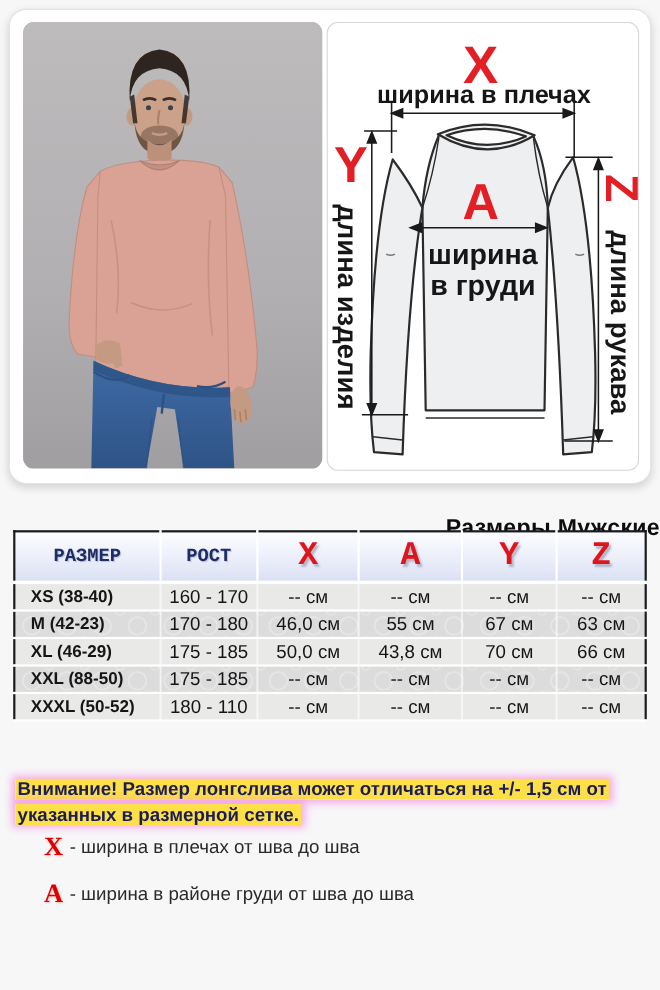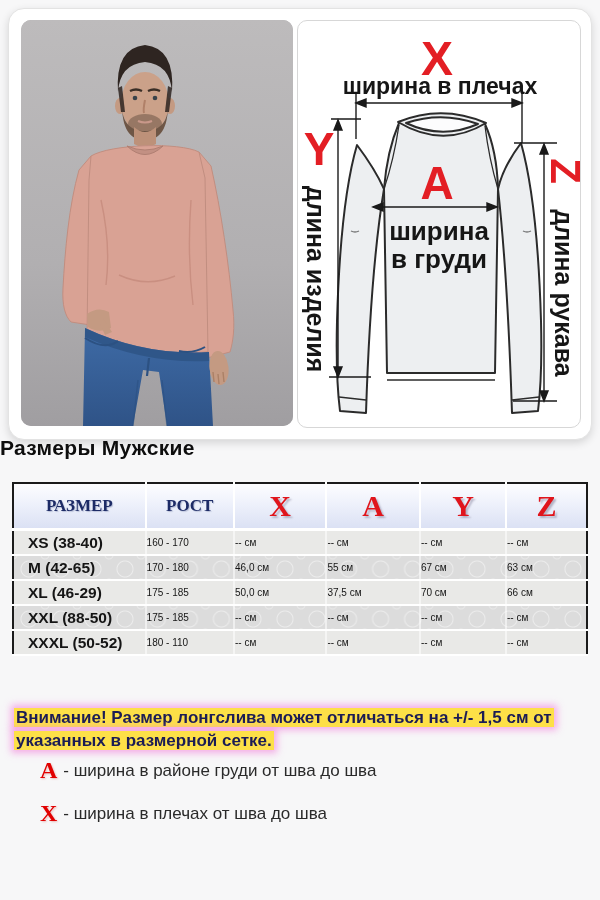--- a/index.html
+++ b/index.html
@@ -19,39 +19,39 @@
     border-radius:10px;overflow:hidden;background:#b3b1b2;
   }
   .diagram-panel{
     position:absolute;right:10px;top:11px;width:282px;height:406px;
     border:1px solid #d7d7d7;border-radius:10px;background:#fff;overflow:hidden;
   }
   .dg-letter{font-family:"Liberation Sans",sans-serif;font-weight:bold;fill:#e31e24;}
   .dg-caption{font-family:"Liberation Sans",sans-serif;font-weight:bold;fill:#161616;}
   
   .section-title{
-    position:absolute;top:436px;left:0;width:100%;text-align:left;
+    position:absolute;top:468px;left:0;width:100%;text-align:right;
     font-size:21px;font-weight:bold;color:#0d0d0d;letter-spacing:.3px;
   }
   
   .table-wrap{position:absolute;left:12px;top:482px;width:576px;}
   table.size-table{
     width:100%;border-collapse:collapse;border:2px solid #1b1b1b;
     table-layout:fixed;
   }
   table.size-table thead th{
     height:42px;background:linear-gradient(#fdfdff 0%,#eef1fb 45%,#dbe1f4 100%);
     border-right:2px solid #fff;border-bottom:3px solid #fff;
-    font-family:Liberation Serif, serif;vertical-align:middle;
+    font-family:Liberation Mono, monospace;vertical-align:middle;
   }
   table.size-table thead th:last-child{border-right:none;}
   th.h-text{font-size:17px;font-weight:bold;color:#1d2b66;text-shadow:1px 1px 1px #b9c0d8;}
   th.h-letter{font-size:30px;font-weight:bold;color:#e0151c;text-shadow:2px 2px 2px #b3b3c6;}
   table.size-table tbody td{
-    height:23px;font-size:10px;color:#151515;text-align:left;
+    height:23px;font-size:17px;color:#151515;text-align:center;
     border-bottom:2px solid #fff;border-right:2px solid rgba(255,255,255,.55);
     padding:0;
   }
   table.size-table tbody td:last-child{border-right:none;}
   table.size-table tbody td:first-child{
     text-align:left;padding-left:14px;font-weight:bold;font-size:15.5px;margin-left:15px;
   }
   table.size-table tbody tr:nth-child(odd){background:#e9e9e7;}
   table.size-table tbody tr:nth-child(even){
     background-color:#dcdcdc;
@@ -230,32 +230,32 @@
     <tbody>
         <tr>
           <td>XS (38-40)</td>
           <td>160 - 170</td>
           <td>-- см</td>
           <td>-- см</td>
           <td>-- см</td>
           <td>-- см</td>
         </tr>
         <tr>
-          <td>M (42-65)</td>
+          <td>M (42-23)</td>
           <td>170 - 180</td>
           <td>46,0 см</td>
           <td>55 см</td>
           <td>67 см</td>
           <td>63 см</td>
         </tr>
         <tr>
           <td>XL (46-29)</td>
           <td>175 - 185</td>
           <td>50,0 см</td>
-          <td>37,5 см</td>
+          <td>43,8 см</td>
           <td>70 см</td>
           <td>66 см</td>
         </tr>
         <tr>
           <td>XXL (88-50)</td>
           <td>175 - 185</td>
           <td>-- см</td>
           <td>-- см</td>
           <td>-- см</td>
           <td>-- см</td>
@@ -270,15 +270,15 @@
         </tr>
       </tbody>
   </table>
 </div>
 
 <div class="warning">
   <span class="warning-hl">Внимание! Размер лонгслива может отличаться на +/- 1,5 см от указанных в размерной сетке.</span>
 </div>
 
 <div class="legend">
+    <div class="legend-item"><span class="legend-letter">X</span><span>- ширина в плечах от шва до шва</span></div>
     <div class="legend-item"><span class="legend-letter">A</span><span>- ширина в районе груди от шва до шва</span></div>
-    <div class="legend-item"><span class="legend-letter">X</span><span>- ширина в плечах от шва до шва</span></div>
   </div>
 
 </body></html>

